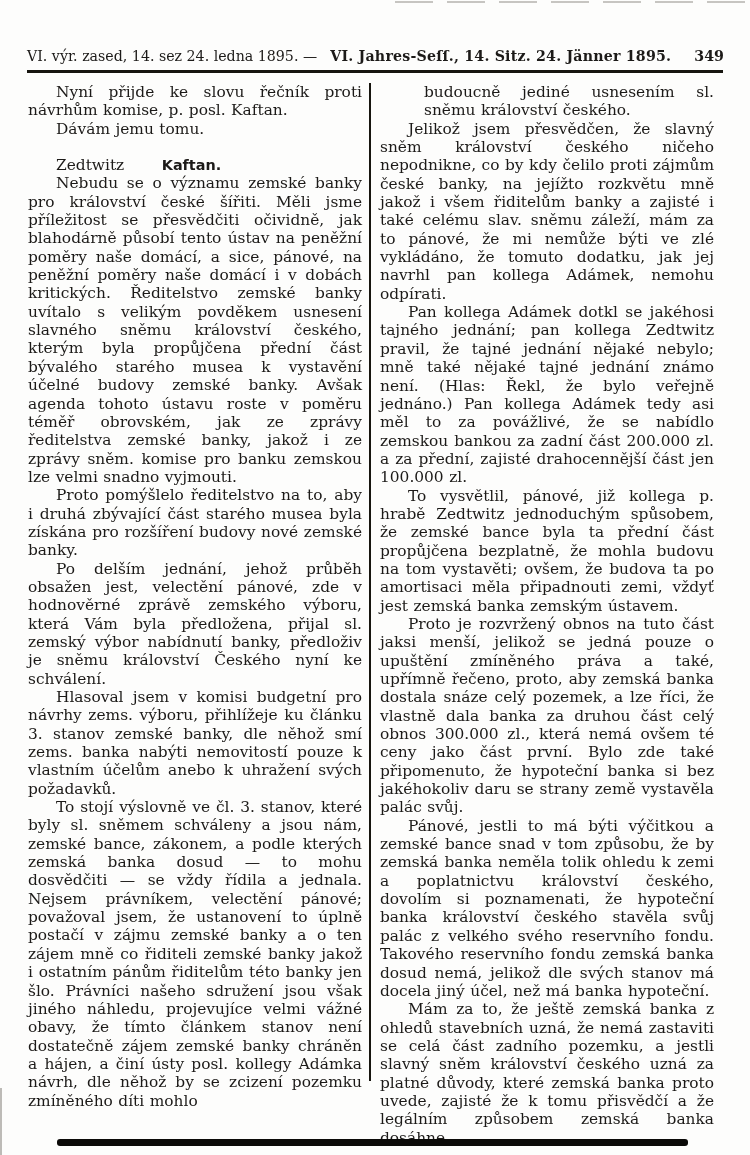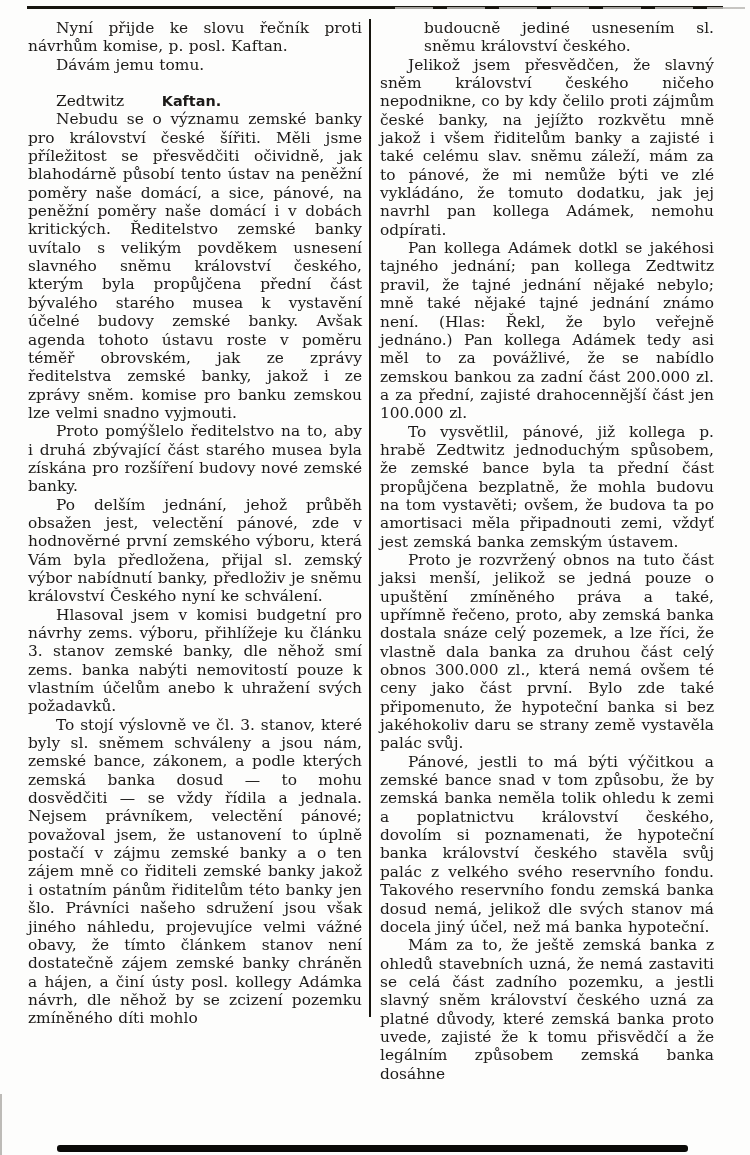--- a/index.html
+++ b/index.html
@@ -57,31 +57,36 @@
   }
 </style>
 </head>
 <body>
 
 <div class="page">
 
   <div class="scan-line-top"></div>
   <div class="scan-edge-left"></div>
 
+  <header class="page-header">
+    <span>VI. výr. zased, 14. sez 24. ledna 1895. —</span>
+    <span class="fraktur">VI. Jahres-Seſſ., 14. Sitz. 24. Jänner 1895.</span>
+    <span class="pagenum">349</span>
+  </header>
 
   <div class="header-rule"></div>
 
   <main class="columns">
     <section class="col" id="col-left">
         <p class="">Nyní přijde ke slovu řečník proti návrhům komise, p. posl. Kaftan.</p>
         <p class="">Dávám jemu tomu.</p>
         <p class="gap-before"><span>Zedtwitz </span><span class="speaker-name">Kaftan.</span></p>
         <p class="">Nebudu se o významu zemské banky pro království české šířiti. Měli jsme příležitost se přesvědčiti očividně, jak blahodárně působí tento ústav na peněžní poměry naše domácí, a sice, pánové, na peněžní poměry naše domácí i v dobách kritických. Ředitelstvo zemské banky uvítalo s velikým povděkem usnesení slavného sněmu království českého, kterým byla propůjčena přední část bývalého starého musea k vystavění účelné budovy zemské banky. Avšak agenda tohoto ústavu roste v poměru téměř obrovském, jak ze zprávy ředitelstva zemské banky, jakož i ze zprávy sněm. komise pro banku zemskou lze velmi snadno vyjmouti.</p>
         <p class="">Proto pomýšlelo ředitelstvo na to, aby i druhá zbývající část starého musea byla získána pro rozšíření budovy nové zemské banky.</p>
-        <p class="">Po delším jednání, jehož průběh obsažen jest, velectění pánové, zde v hodnověrné první zemského výboru, která Vám byla předložena, přijal sl. zemský výbor nabídnutí banky, předloživ je sněmu království Českého nyní ke schválení.</p>
+        <p class="">Po delším jednání, jehož průběh obsažen jest, velectění pánové, zde v hodnověrné zprávě zemského výboru, která Vám byla předložena, přijal sl. zemský výbor nabídnutí banky, předloživ je sněmu království Českého nyní ke schválení.</p>
         <p class="">Hlasoval jsem v komisi budgetní pro návrhy zems. výboru, přihlížeje ku článku 3. stanov zemské banky, dle něhož smí zems. banka nabýti nemovitostí pouze k vlastním účelům anebo k uhražení svých požadavků.</p>
         <p class="">To stojí výslovně ve čl. 3. stanov, které byly sl. sněmem schváleny a jsou nám, zemské bance, zákonem, a podle kterých zemská banka dosud — to mohu dosvědčiti — se vždy řídila a jednala. Nejsem právníkem, velectění pánové; považoval jsem, že ustanovení to úplně postačí v zájmu zemské banky a o ten zájem mně co řiditeli zemské banky jakož i ostatním pánům řiditelům této banky jen šlo. Právníci našeho sdružení jsou však jiného náhledu, projevujíce velmi vážné obavy, že tímto článkem stanov není dostatečně zájem zemské banky chráněn a hájen, a činí ústy posl. kollegy Adámka návrh, dle něhož by se zcizení pozemku zmíněného díti mohlo</p>
       </section>
     <div class="divider"></div>
     <section class="col" id="col-right">
         <p class="no-indent">budoucně jediné usnesením sl. sněmu království českého.</p>
         <p class="">Jelikož jsem přesvědčen, že slavný sněm království českého ničeho nepodnikne, co by kdy čelilo proti zájmům české banky, na jejížto rozkvětu mně jakož i všem řiditelům banky a zajisté i také celému slav. sněmu záleží, mám za to pánové, že mi nemůže býti ve zlé vykládáno, že tomuto dodatku, jak jej navrhl pan kollega Adámek, nemohu odpírati.</p>
         <p class="">Pan kollega Adámek dotkl se jakéhosi tajného jednání; pan kollega Zedtwitz pravil, že tajné jednání nějaké nebylo; mně také nějaké tajné jednání známo není. (Hlas: Řekl, že bylo veřejně jednáno.) Pan kollega Adámek tedy asi měl to za povážlivé, že se nabídlo zemskou bankou za zadní část 200.000 zl. a za přední, zajisté drahocennější část jen 100.000 zl.</p>
         <p class="">To vysvětlil, pánové, již kollega p. hrabě Zedtwitz jednoduchým spůsobem, že zemské bance byla ta přední část propůjčena bezplatně, že mohla budovu na tom vystavěti; ovšem, že budova ta po amortisaci měla připadnouti zemi, vždyť jest zemská banka zemským ústavem.</p>
         <p class="">Proto je rozvržený obnos na tuto část jaksi menší, jelikož se jedná pouze o upuštění zmíněného práva a také, upřímně řečeno, proto, aby zemská banka dostala snáze celý pozemek, a lze říci, že vlastně dala banka za druhou část celý obnos 300.000 zl., která nemá ovšem té ceny jako část první. Bylo zde také připomenuto, že hypoteční banka si bez jakéhokoliv daru se strany země vystavěla palác svůj.</p>

